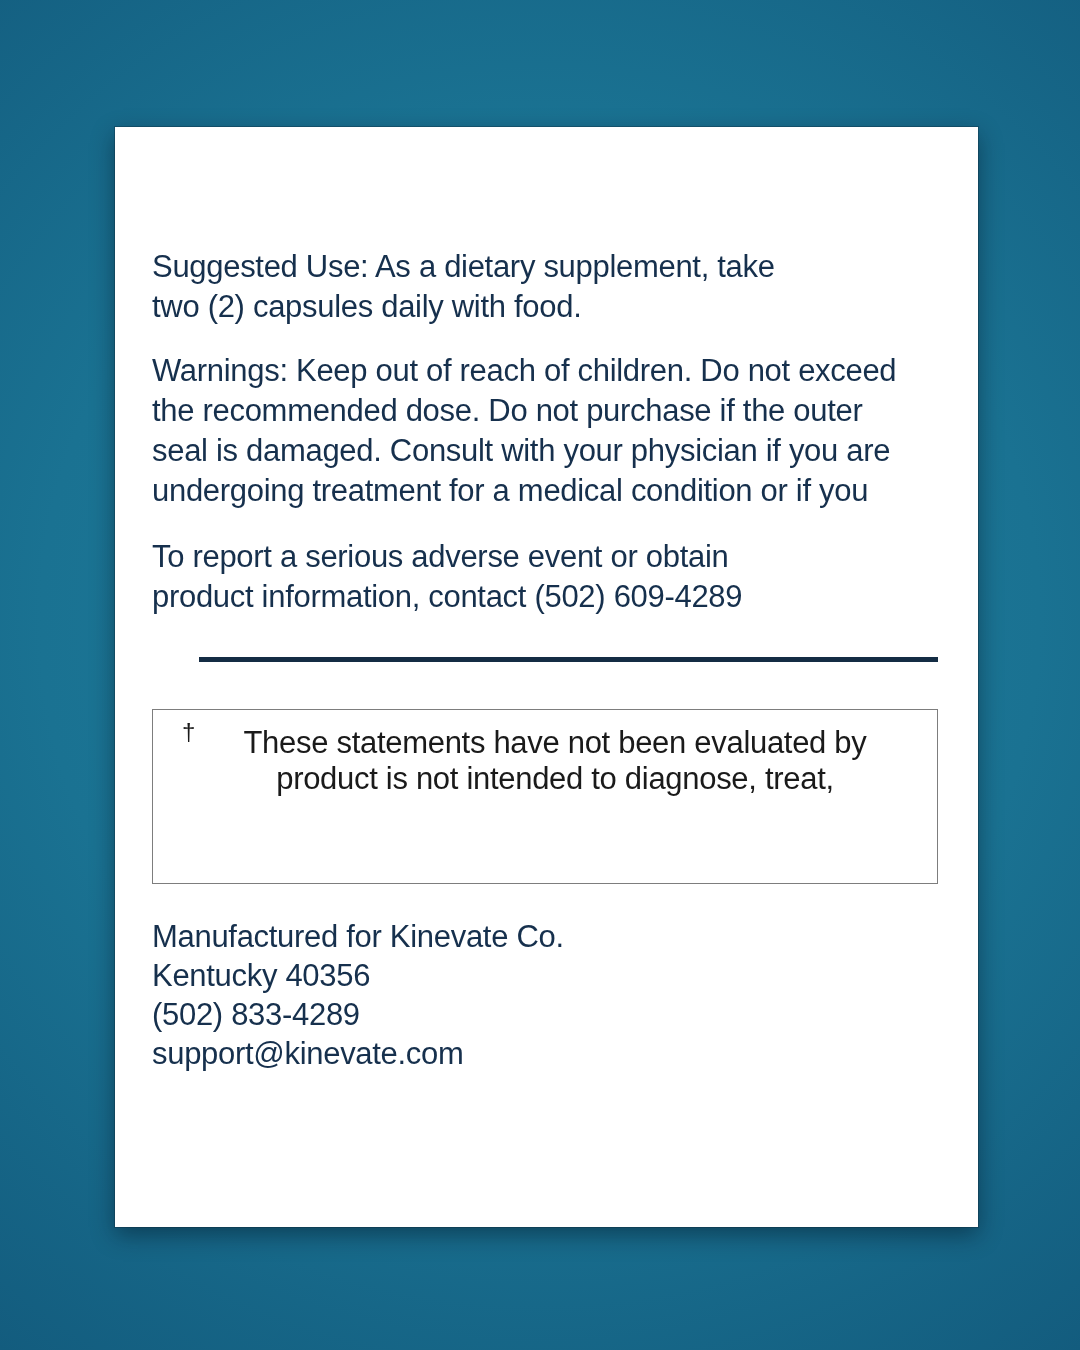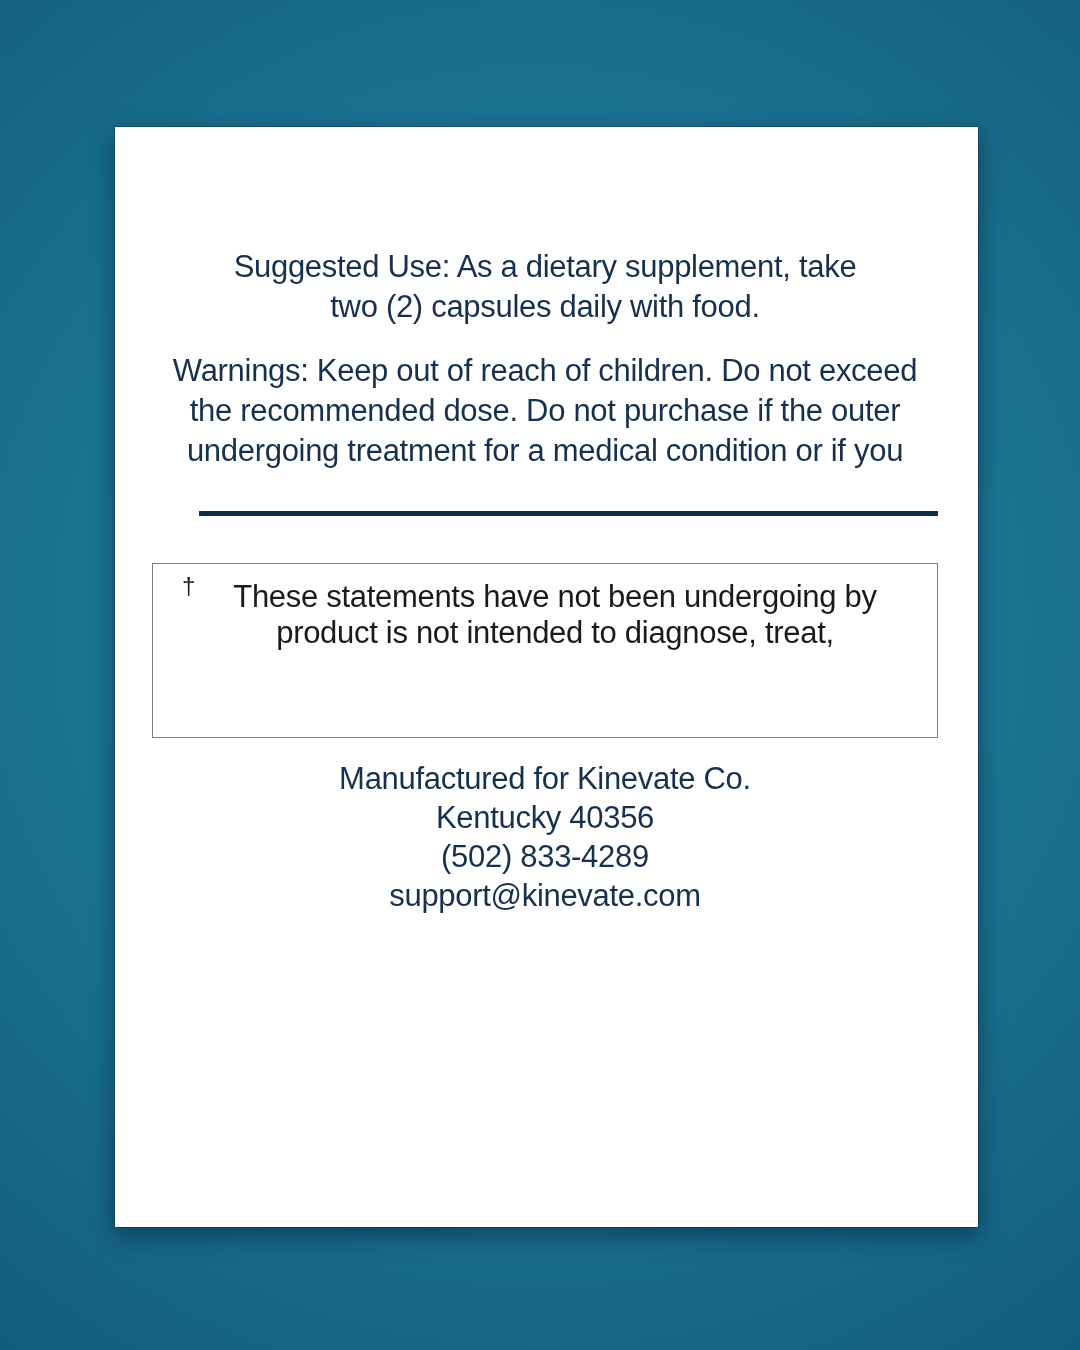--- a/index.html
+++ b/index.html
@@ -27,21 +27,21 @@
     width:863px;height:1100px;
     background:var(--card);
     box-shadow:0 0 0 1px rgba(15,40,58,.35), 0 8px 22px rgba(0,15,28,.45);
     padding:120px 40px 0 37px;
   }
   .para{
     color:var(--ink_navy);
     font-size:31px;
     line-height:40px;
     letter-spacing:-0.3px;
-    text-align:center;
+    text-align:left;
   }
   .para .line{white-space:nowrap;}
   .para-warnings{margin-top:24px;}
   .para-report{margin-top:26px;}
   .divider{
     margin-top:40px;
     margin-left:auto;
     width:739px;height:5px;
     background:var(--divider);
   }
@@ -56,50 +56,55 @@
     letter-spacing:-0.3px;
     text-align:center;
     padding:15px 10px 0 30px;
   }
   .disclaimer-box .dagger{
     position:absolute;
     left:29px;top:10px;
     font-size:24px;
     line-height:24px;
   }
-  .para-manufacturer{margin-top:21px;line-height:39px;}
+  .para-manufacturer{margin-top:33px;line-height:39px;}
   sup.ord{
     font-size:60%;
     vertical-align:super;
     line-height:0;
   }
 </style>
 </head>
 <body>
 
 <div class="stage">
   <div class="card">
 
     <section class="para">
       <div class="line">Suggested Use: As a dietary supplement, take</div>
       <div class="line">two (2) capsules daily with food.</div>
     </section>
 
     <section class="para para-warnings">
       <div class="line">Warnings: Keep out of reach of children. Do not exceed</div>
       <div class="line">the recommended dose. Do not purchase if the outer</div>
+      <div class="line">seal is damaged. Consult with your physician if you are</div>
       <div class="line">undergoing treatment for a medical condition or if you</div>
     </section>
 
+    <section class="para para-report">
+      <div class="line">To report a serious adverse event or obtain</div>
+      <div class="line">product information, contact (502) 609-4289</div>
+    </section>
 
     <div class="divider"></div>
 
     <div class="disclaimer-box">
       <span class="dagger">†</span>
-      <div class="line">These statements have not been undergoing by</div>
+      <div class="line">These statements have not been evaluated by</div>
       <div class="line">product is not intended to diagnose, treat,</div>
     </div>
 
     <section class="para para-manufacturer">
       <div class="line">Manufactured for Kinevate Co.</div>
       <div class="line">Kentucky 40356</div>
       <div class="line">(502) 833-4289</div>
       <div class="line">support@kinevate.com</div>
     </section>
 

